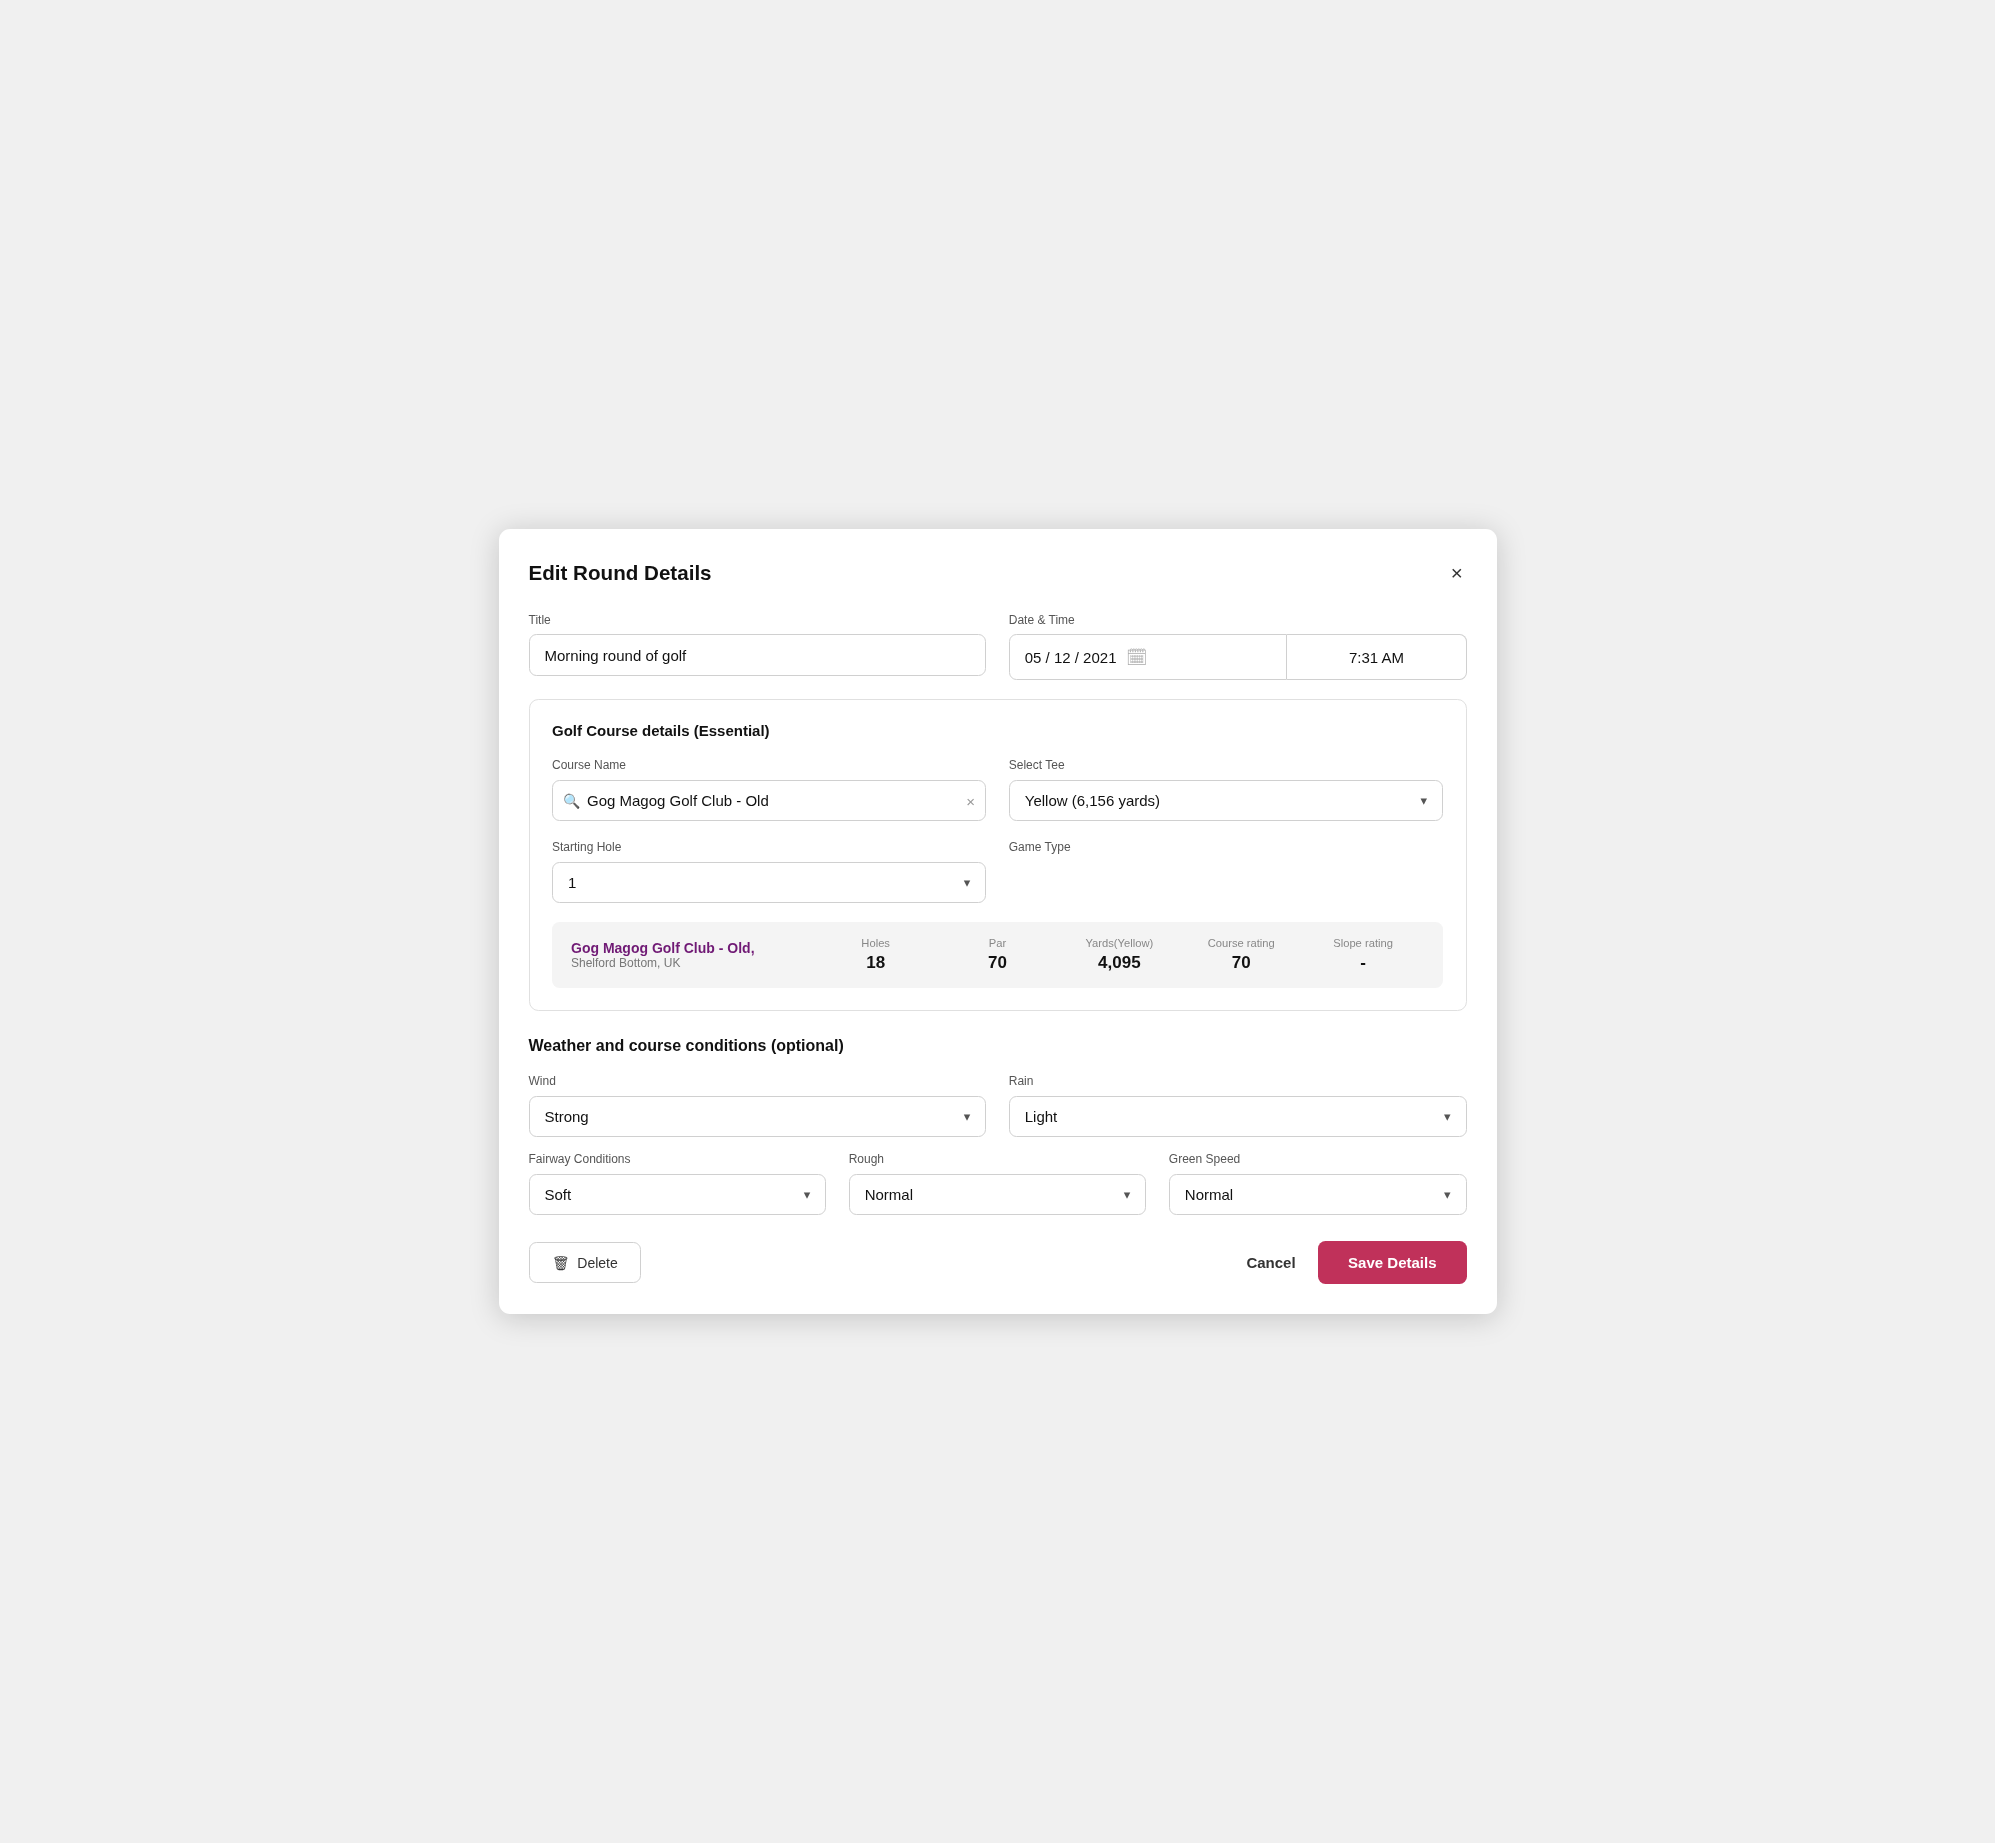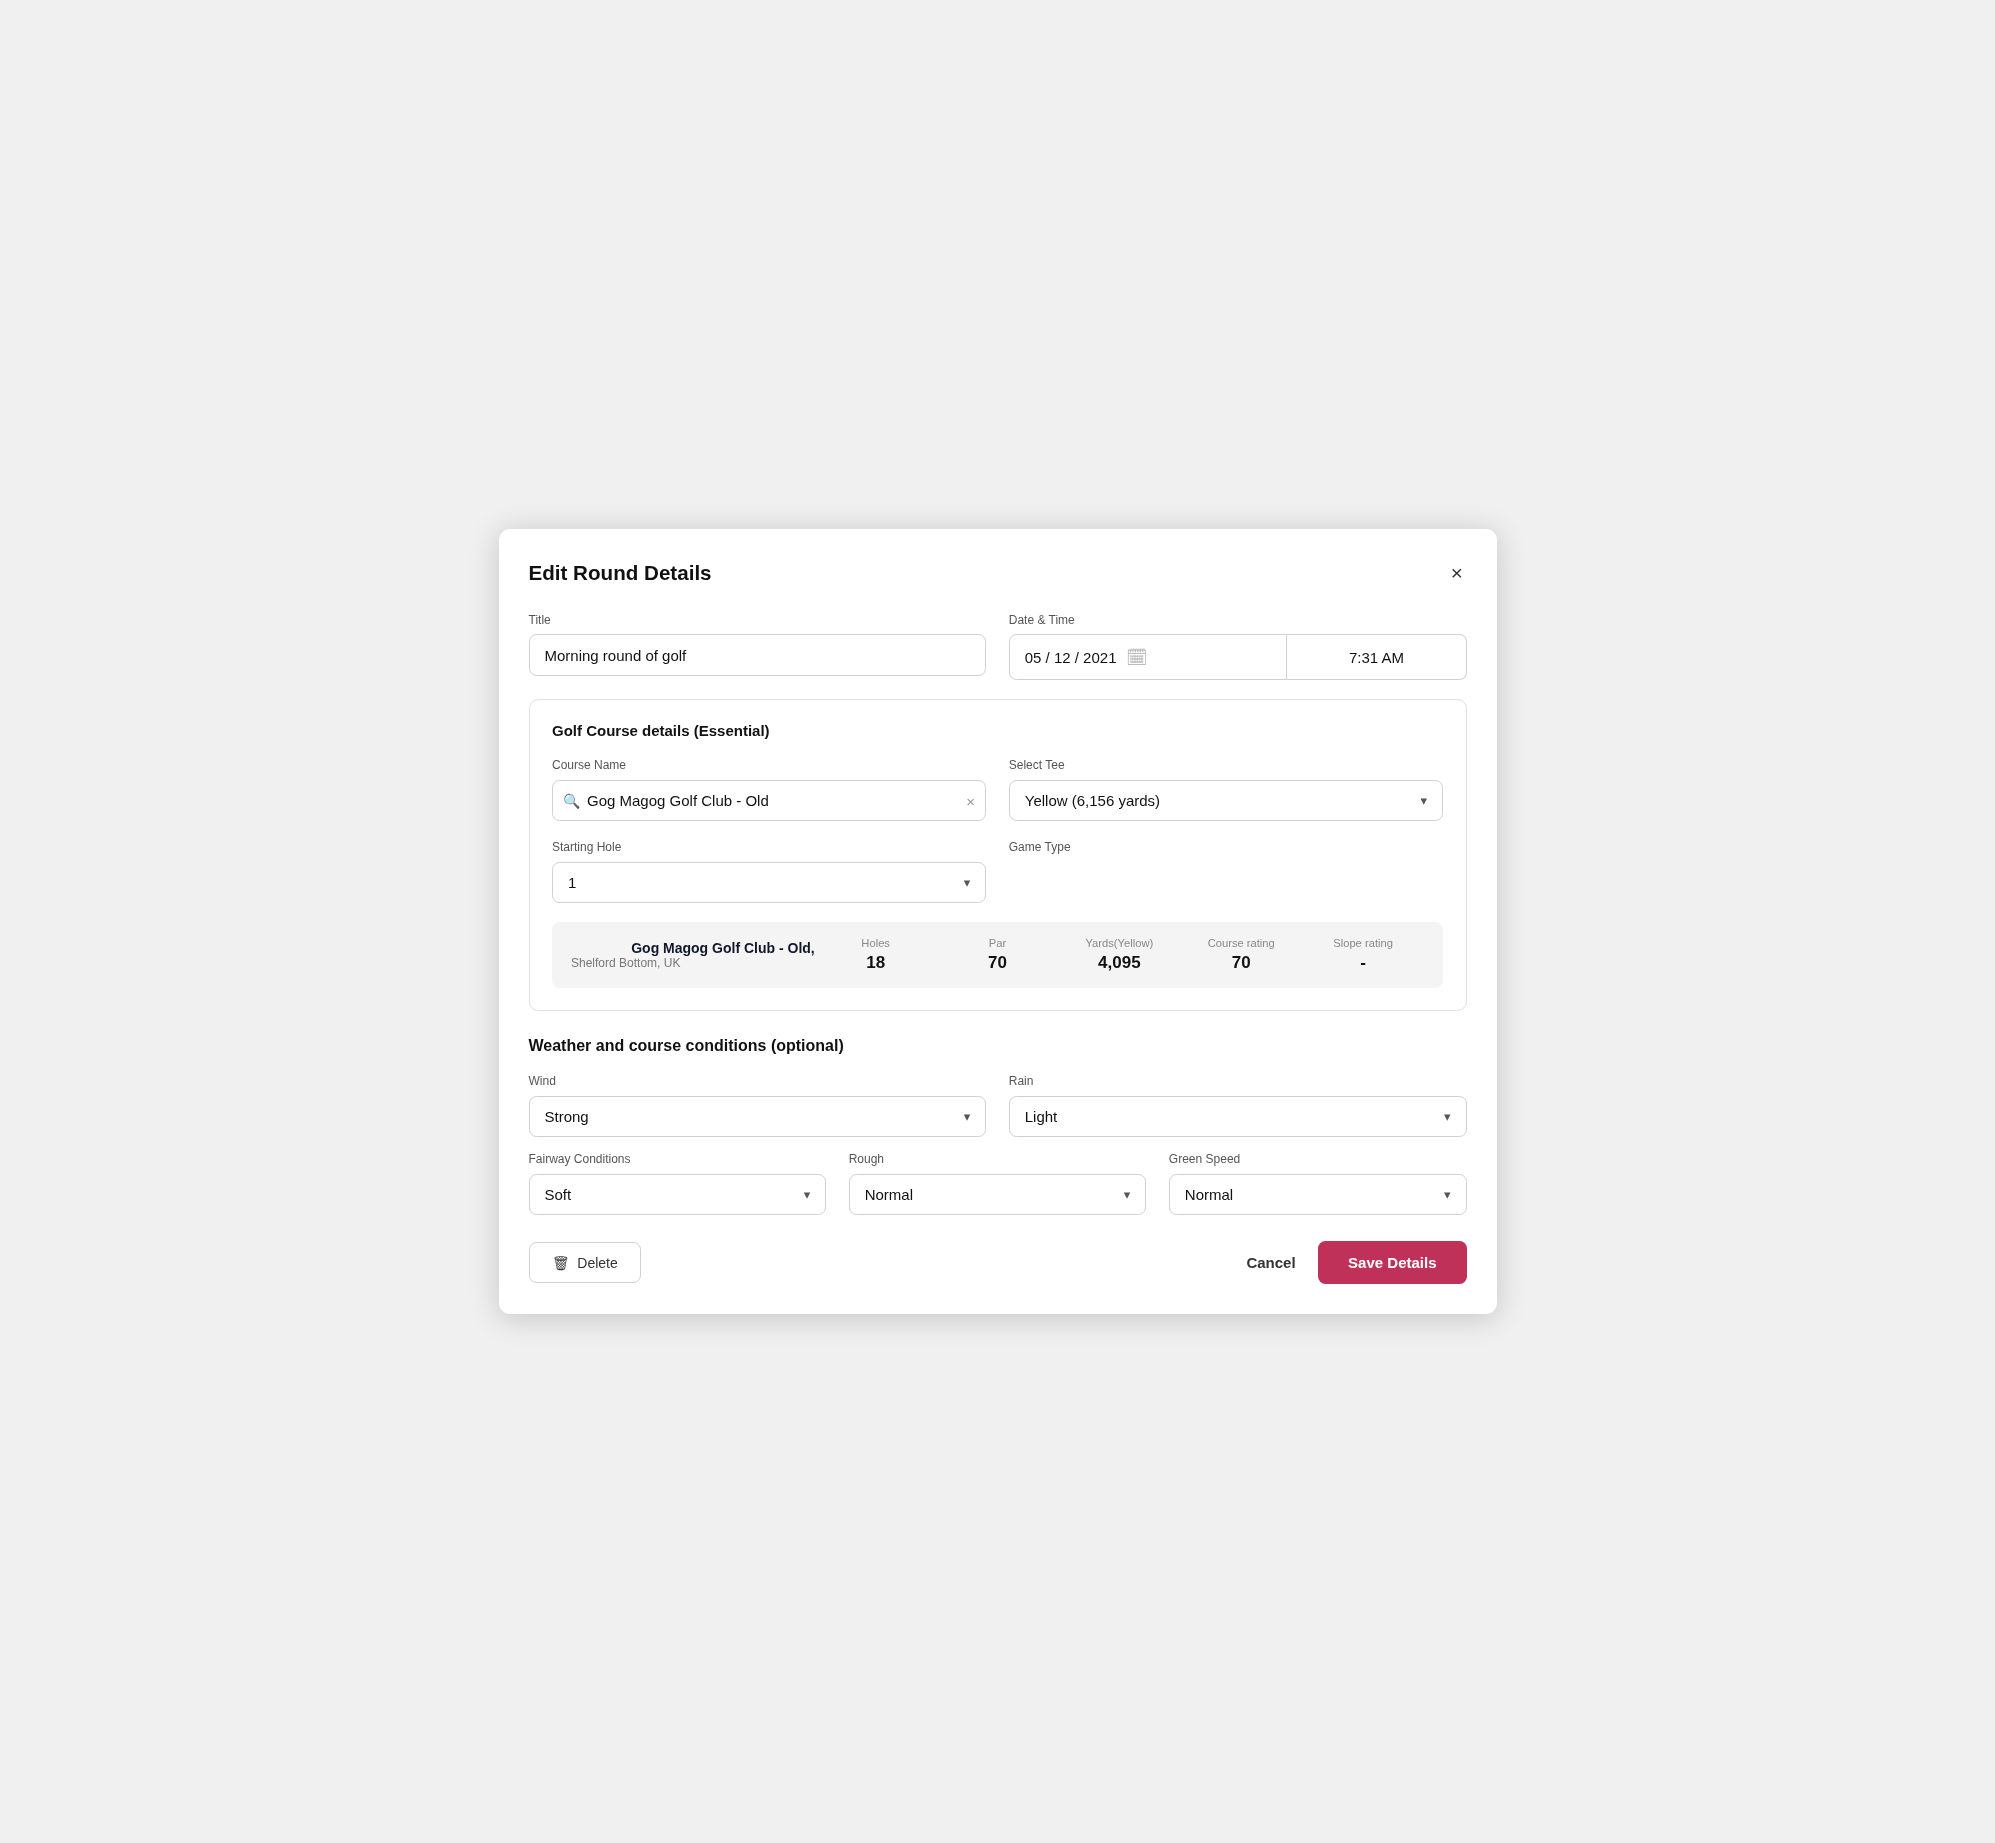--- a/index.html
+++ b/index.html
@@ -188,22 +188,21 @@
       align-items: center;
       gap: 0;
       margin-top: 15px;
     }
     .course-info-name {
       flex: 2;
     }
     .course-info-name .name {
       font-size: 14px;
       font-weight: 700;
-      color: #0f172a;
-      text-align: right;
+      color: #701a75;
     }
     .course-info-name .location {
       font-size: 12px;
       color: #777;
       margin-top: 0;
     }
     .course-stat {
       flex: 1;
       text-align: center;
     }

